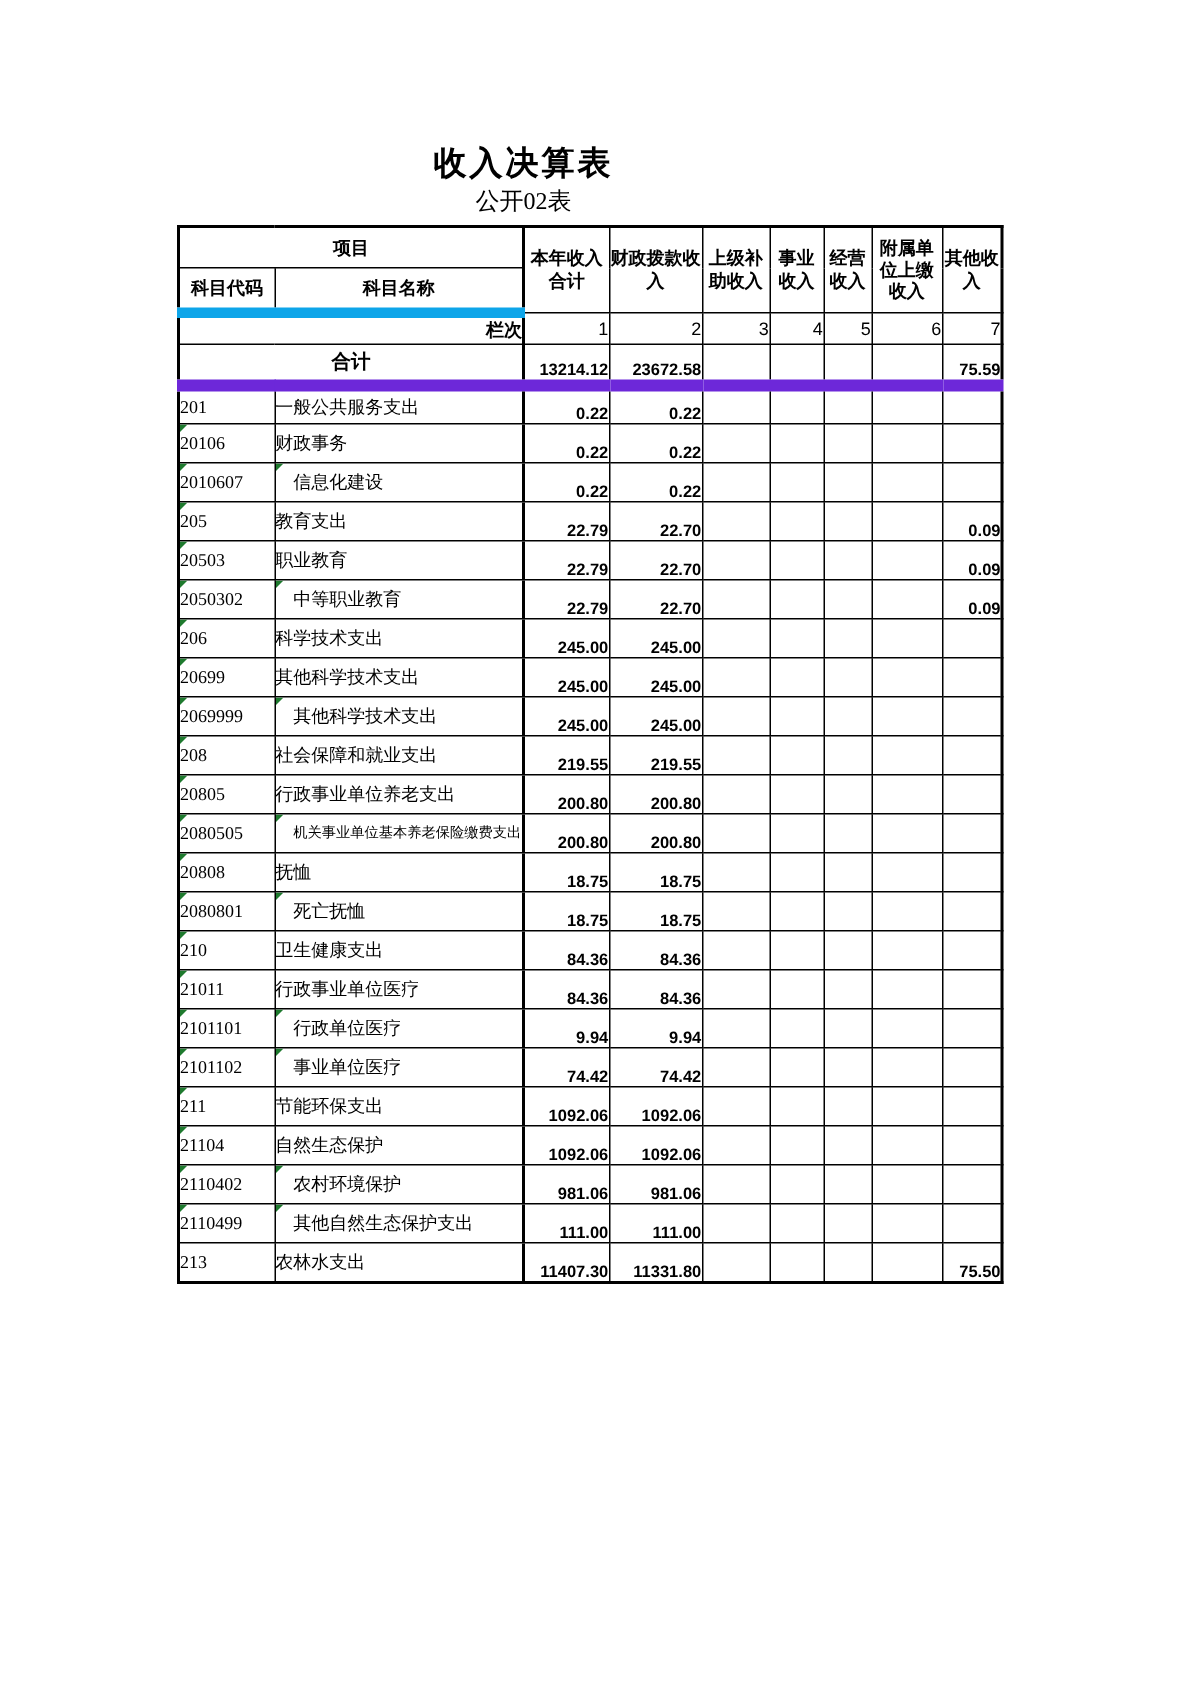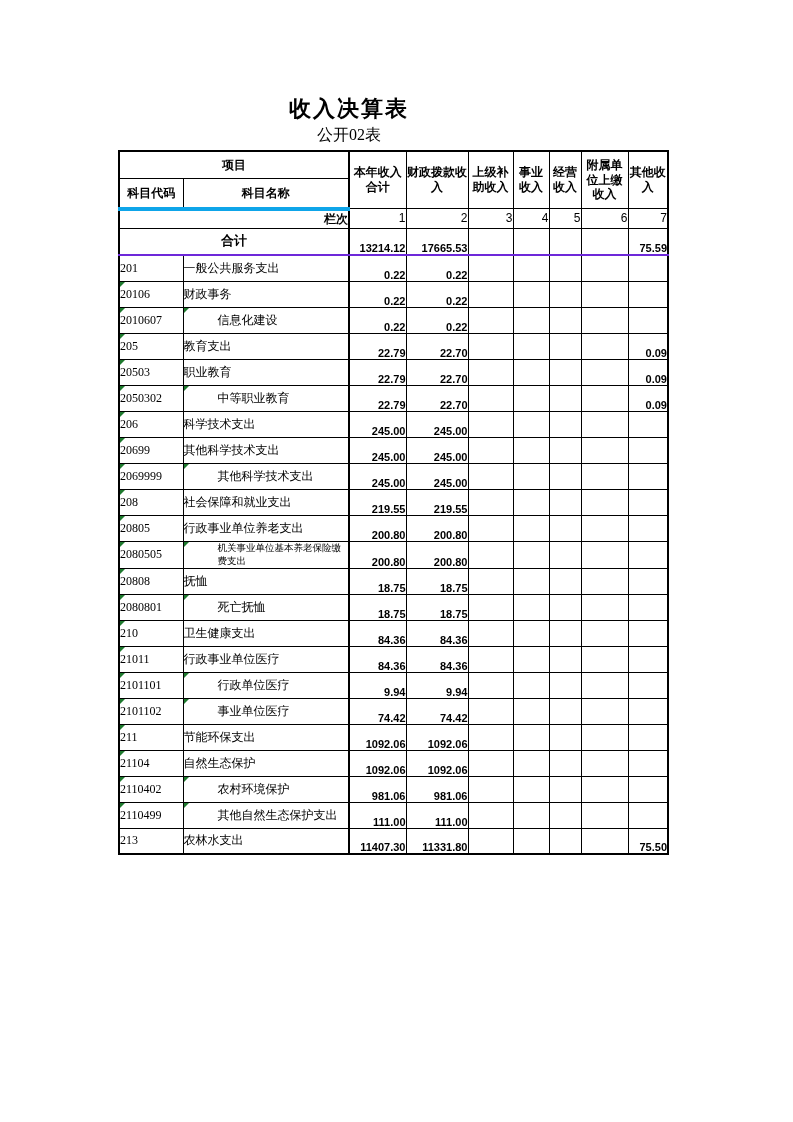--- a/index.html
+++ b/index.html
@@ -24,43 +24,43 @@
   }
   table.income th, table.income td {
     border:1px solid #000; padding:0; overflow:hidden; position:relative;
   }
   thead th {
     font-family:"Liberation Sans","DejaVu Sans",sans-serif; font-weight:bold;
     font-size:12px; line-height:1.2; text-align:center; vertical-align:middle; padding:0 1px;
   }
   tr.h1 { height:28px; }
   tr.h2 { height:30px; }
-  tr.h2 th { border-bottom:4px solid #0ea5e9; }
+  tr.h2 th { border-bottom:7px solid #0ea5e9; }
   tr.rank { height:18px; }
   tr.rank td {
     text-align:right; vertical-align:middle; font-size:12px;
     font-family:"Liberation Sans","DejaVu Sans",sans-serif;
   }
   tr.rank td.rank-label { font-weight:bold; }
   tbody tr { height:26px; }
   tr.total-row { height:27px; }
-  tr.total-row td { border-bottom:2px solid #6d28d9; }
+  tr.total-row td { border-bottom:8px solid #6d28d9; }
   td.total-label {
     text-align:center; vertical-align:middle; font-weight:bold; font-size:13px;
     font-family:"Liberation Sans","DejaVu Sans",sans-serif;
   }
   td.code-cell {
     font-family:"Liberation Serif","DejaVu Serif",serif; font-size:12px;
     text-align:left; vertical-align:middle; padding-left:3px;
   }
   td.name-cell {
     font-family:"Liberation Serif","DejaVu Serif",serif; font-size:12px;
     text-align:left; vertical-align:middle; padding-left:4px;
   }
-  td.name-cell.ind { padding-left:34px; }
+  td.name-cell.ind { padding-left:12px; }
   td.name-cell.small { font-size:9.5px; }
   td.val {
     font-family:"Liberation Sans","DejaVu Sans",sans-serif; font-weight:bold; font-size:11px;
     text-align:right; vertical-align:bottom; padding:0 3px 4px 0;
   }
   .vsep { border-left:2px solid #000 !important; }
   .tri {
     position:absolute; top:0; left:0; width:0; height:0;
     border-top:5px solid #1e7a2e; border-right:5px solid transparent;
   }
@@ -109,21 +109,21 @@
           <td>4</td>
           <td>5</td>
           <td>6</td>
           <td>7</td>
         </tr>
       </thead>
       <tbody>
           <tr class="total-row">
             <td colspan="2" class="total-label">合计</td>
             <td class="val vsep">13214.12</td>
-            <td class="val">17665.53</td>
+            <td class="val">23672.58</td>
             <td class="val"></td>
             <td class="val"></td>
             <td class="val"></td>
             <td class="val"></td>
             <td class="val">75.59</td>
           </tr>
           <tr>
             <td class="code-cell"><span>201</span></td>
             <td class="name-cell"><span>一般公共服务支出</span></td>
             <td class="val vsep">0.22</td>

